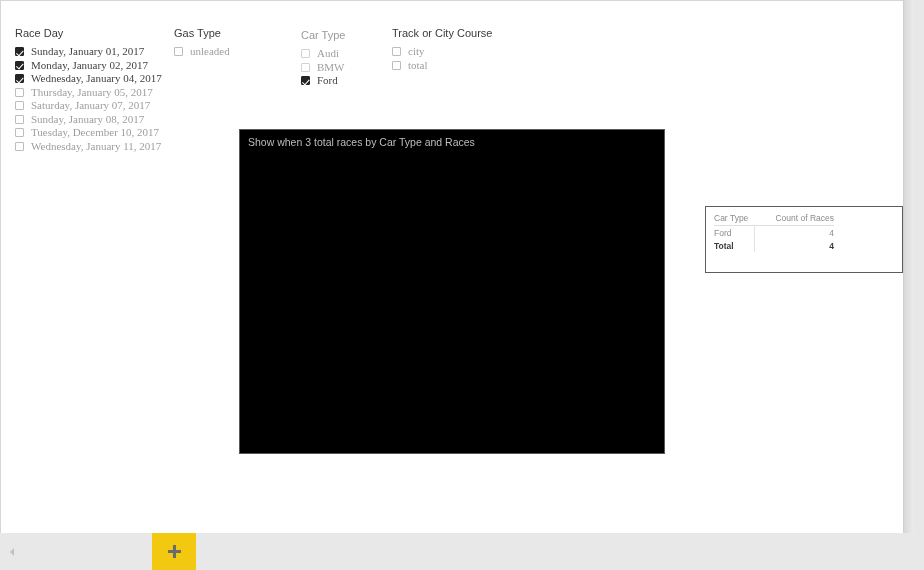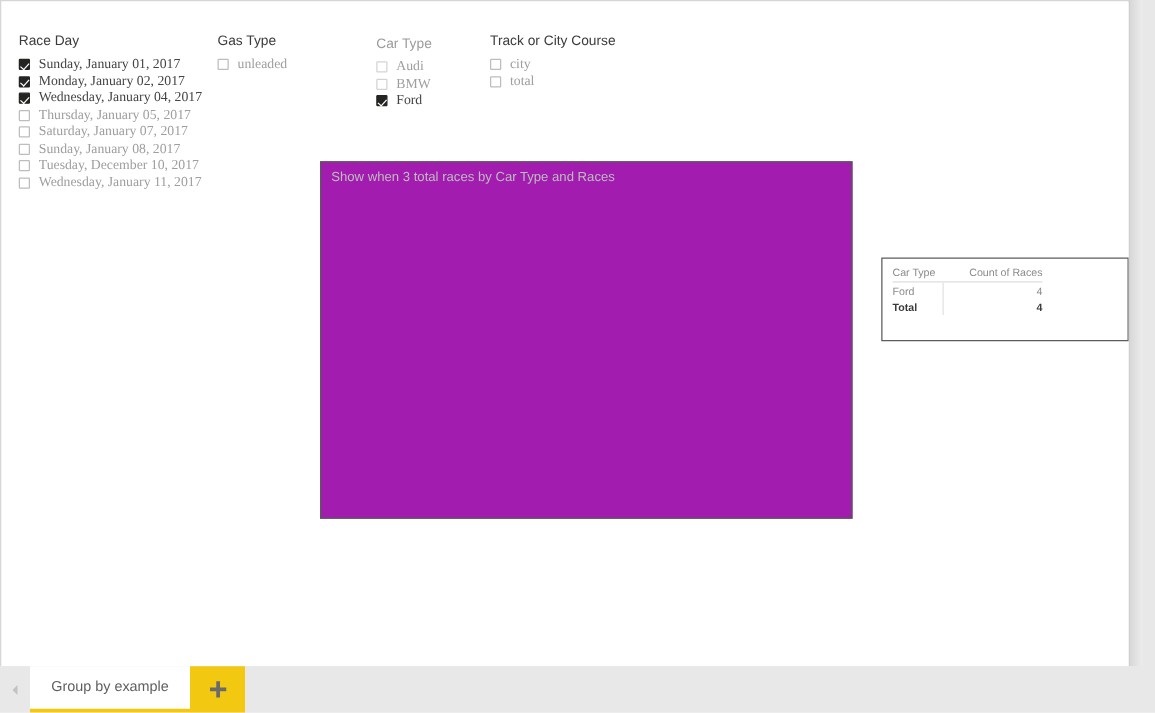--- a/index.html
+++ b/index.html
@@ -111,27 +111,27 @@
   }
 
   #slicer-raceday { left: 14px; top: 26px; }
   #slicer-gastype { left: 173px; top: 26px; }
   #slicer-cartype { left: 300px; top: 28px; }
   #slicer-track   { left: 391px; top: 26px; }
 
   
   .textbox {
     position: absolute;
-    left: 255px;
+    left: 238px;
     top: 128px;
     width: 426px;
-    height: 286px;
+    height: 325px;
     box-sizing: border-box;
     border: 1px solid #595959;
-    background: #a21caf;
+    background: #000000;
     padding: 6px 8px;
   }
   .textbox-placeholder {
     font-size: 10.5px;
     color: #bdbdbd;
     line-height: 13px;
     white-space: nowrap;
   }
 
   
@@ -370,21 +370,18 @@
   </div>
 
   <div class="canvas-shadow"></div>
 
   <div class="tabbar">
     <div class="tab-scroll-left">
       <svg width="8" height="10" viewBox="0 0 8 10" aria-hidden="true">
         <polygon points="6,1 6,9 2,5" fill="#c2c2c2"></polygon>
       </svg>
     </div>
-    <div class="tab-item">
-      <span class="tab-item-label">Group by example</span>
-    </div>
     <div class="tab-add">
       <span class="tab-add-glyph"></span>
     </div>
   </div>
 
 </div>
 
 </body></html>

